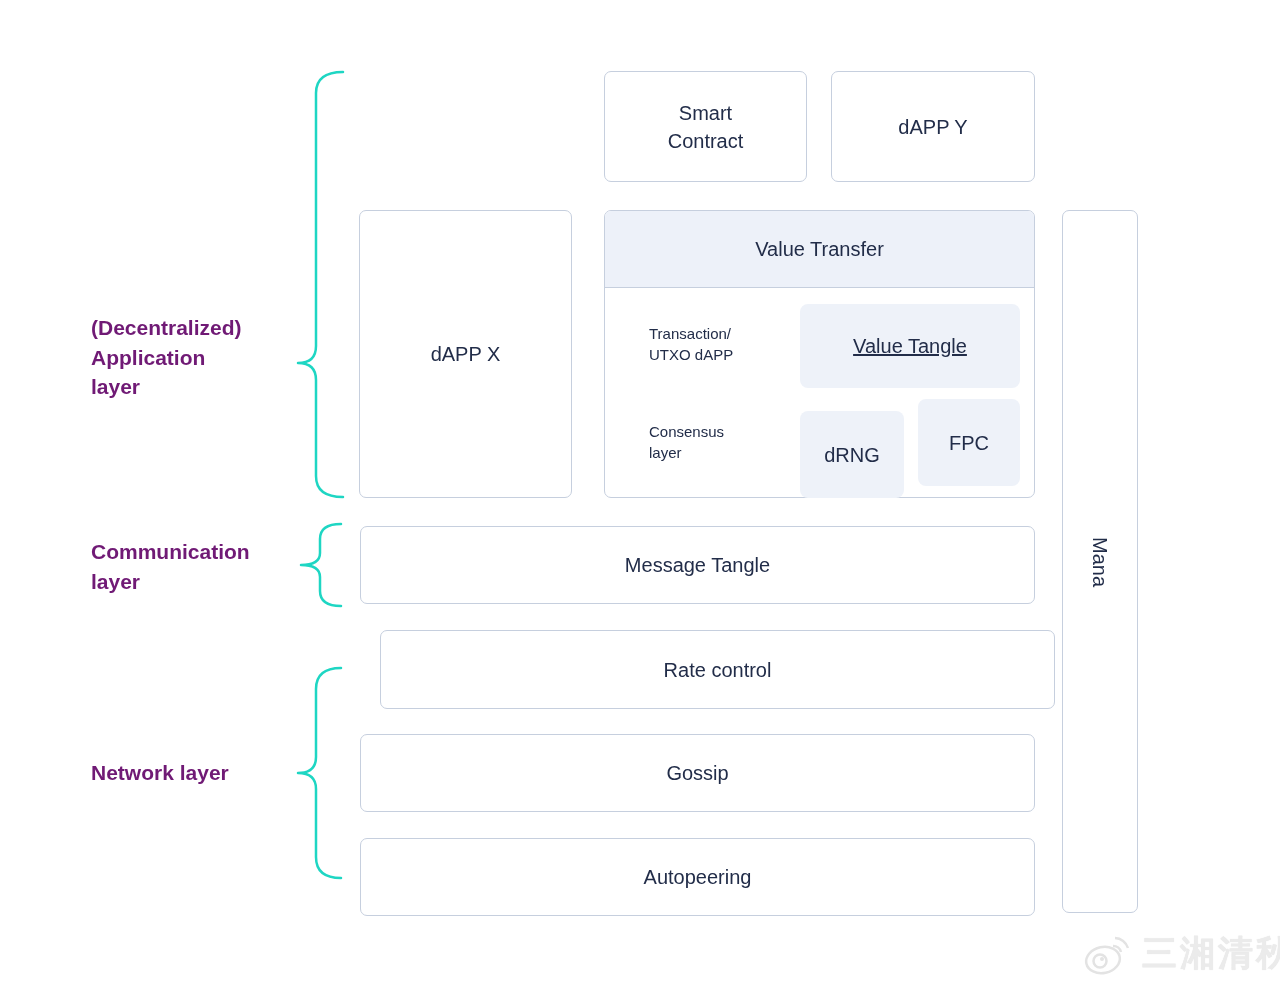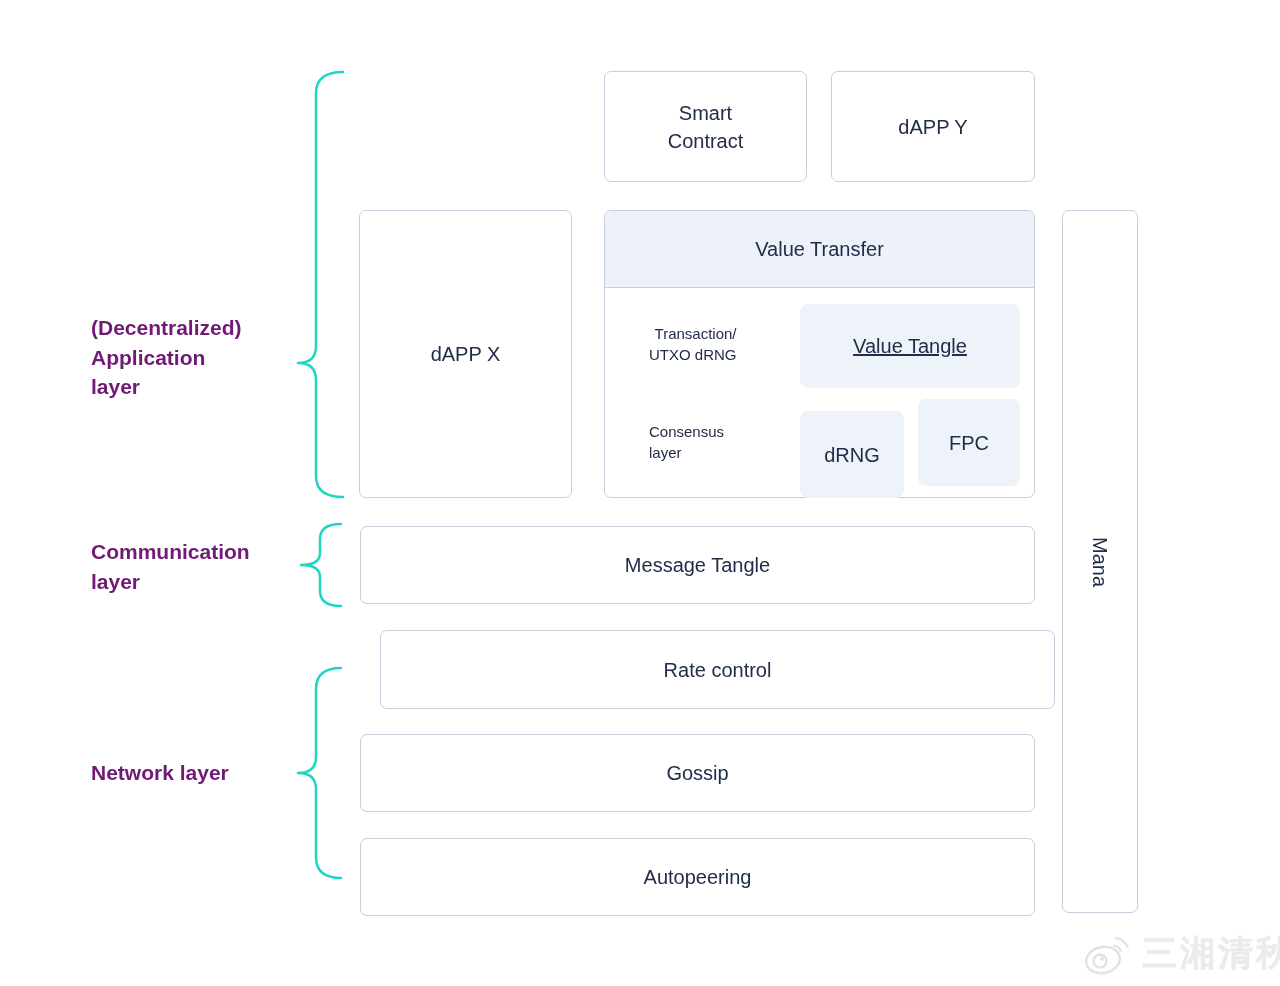--- a/index.html
+++ b/index.html
@@ -140,22 +140,22 @@
 
   <div class="box" style="left:359px; top:210px; width:213px; height:288px;">
     <span>dAPP X</span>
   </div>
 
   <div class="box" style="left:604px; top:210px; width:431px; height:288px; justify-content:flex-start; align-items:flex-start;">
     <div class="vt-header">
       <span>Value Transfer</span>
     </div>
     <div class="small-label" style="left:44px; top:112px;">
-      <span style="display:block;text-align:right;">Transaction/</span>
-      <span style="display:block;">UTXO dRNG</span>
+      <span style="display:block;">Transaction/</span>
+      <span style="display:block;">UTXO dAPP</span>
     </div>
     <div class="chip" style="left:195px; top:93px; width:220px; height:84px;text-decoration:underline;">
       <span>Value Tangle</span>
     </div>
     <div class="small-label" style="left:44px; top:210px;">
       <span style="display:block;">Consensus</span>
       <span style="display:block;">layer</span>
     </div>
     <div class="chip" style="left:195px; top:200px; width:104px; height:87px;">
       <span>dRNG</span>

